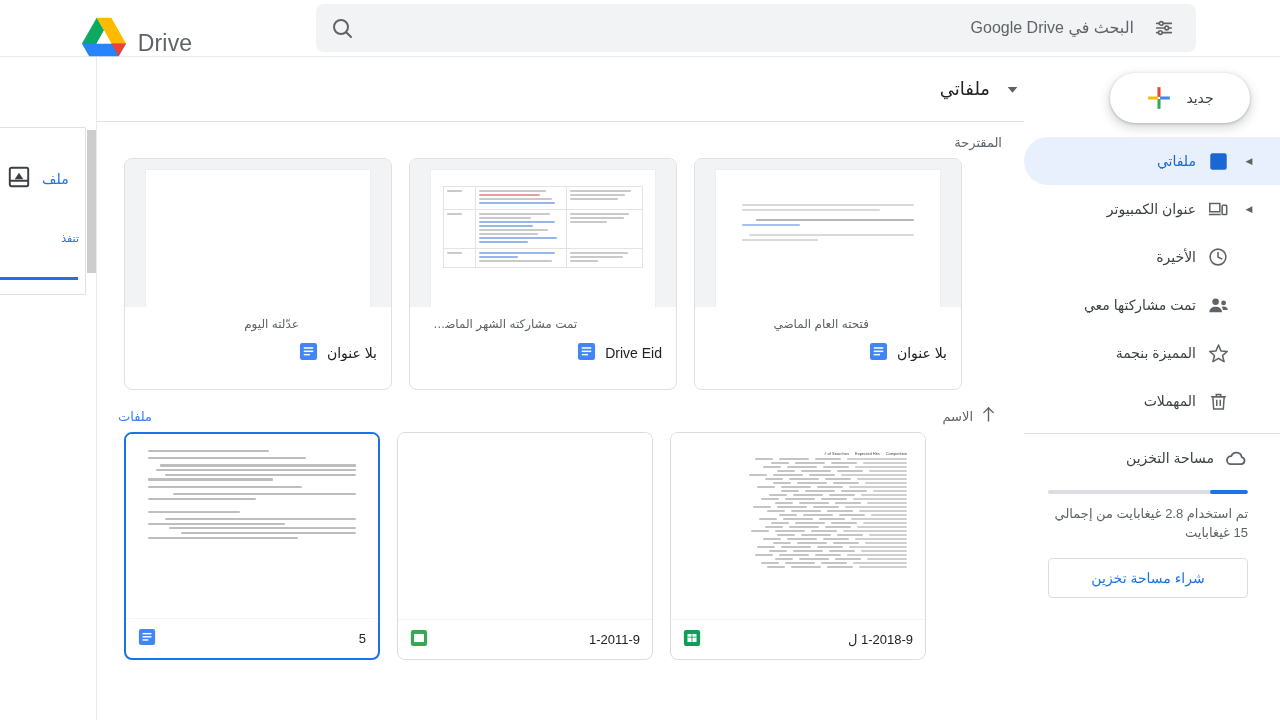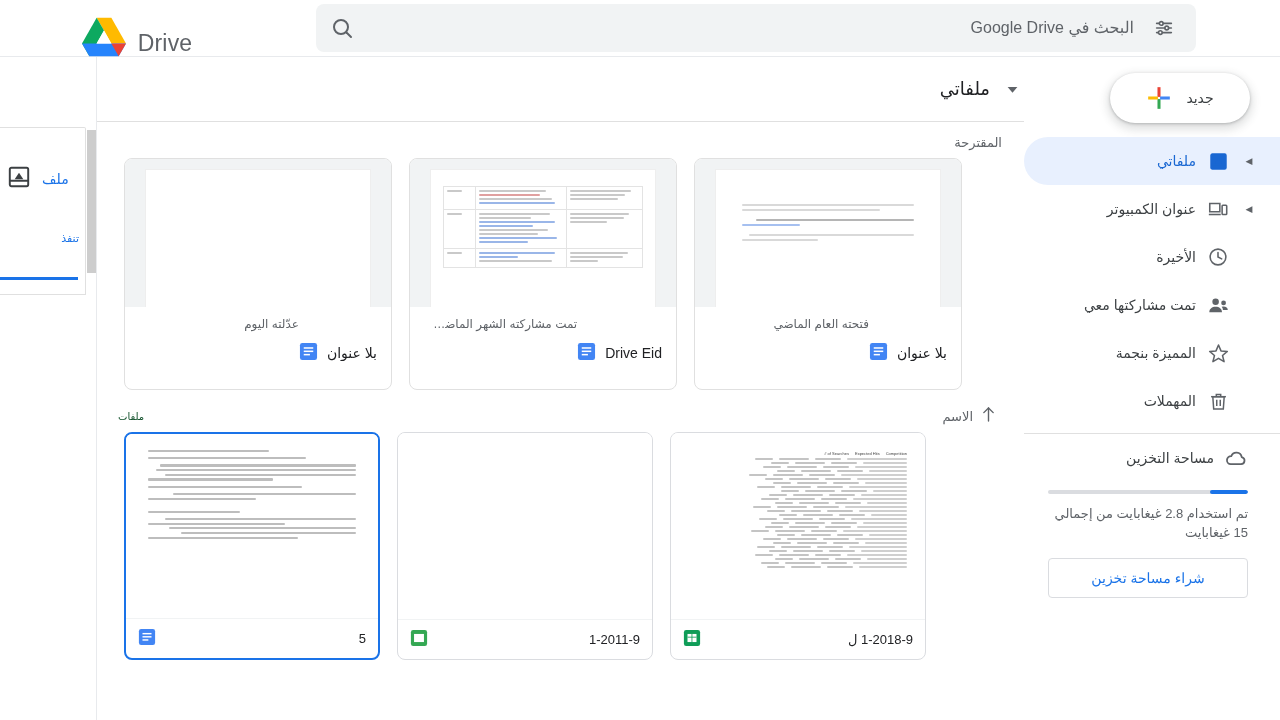--- a/index.html
+++ b/index.html
@@ -310,21 +310,21 @@
     padding-inline-end: 2px;
   }
 
   .files-header {
     display: flex;
     flex-direction: row-reverse;
     align-items: center;
     justify-content: space-between;
     padding: 16px 28px 6px 22px;
   }
-  .files-label { font-size: 10px; color: #14532d; }
+  .files-label { font-size: 13px; color: #3b82f6; }
   .sort-ctl {
     display: flex;
     flex-direction: row-reverse;
     align-items: center;
     gap: 8px;
     cursor: pointer;
     color: #5f6368;
     font-size: 13px;
   }
 

